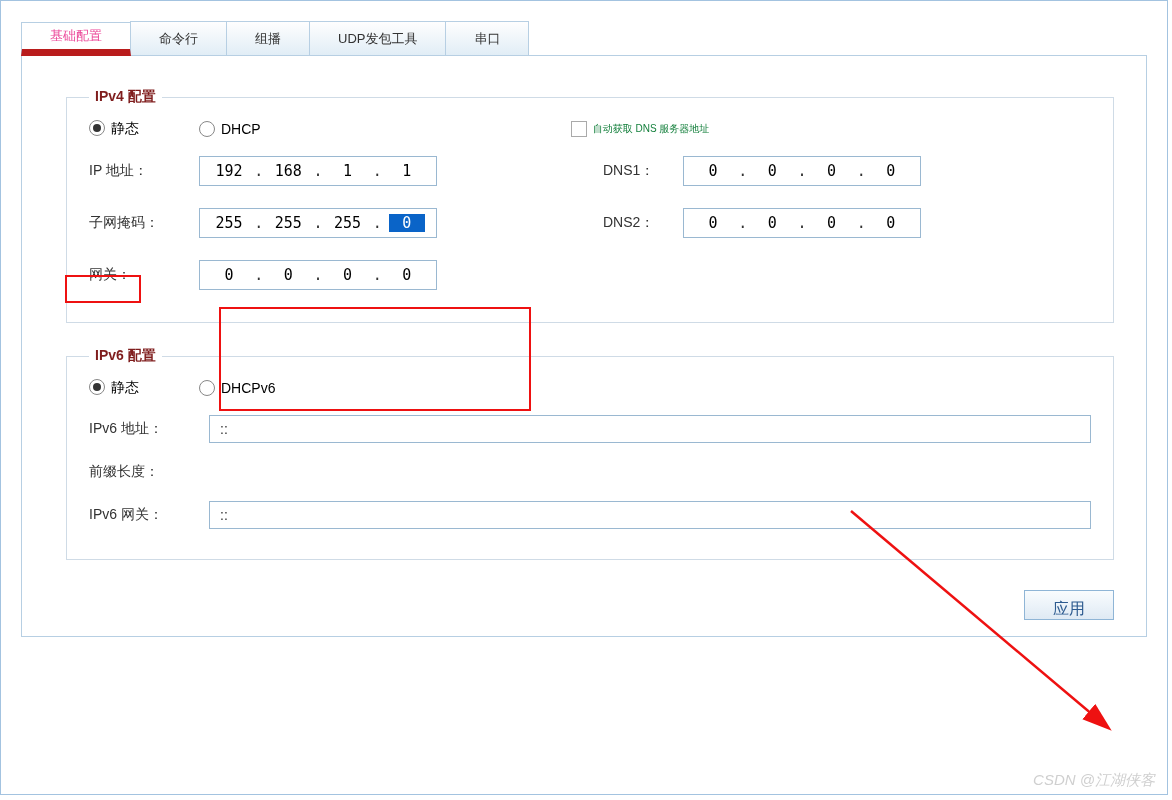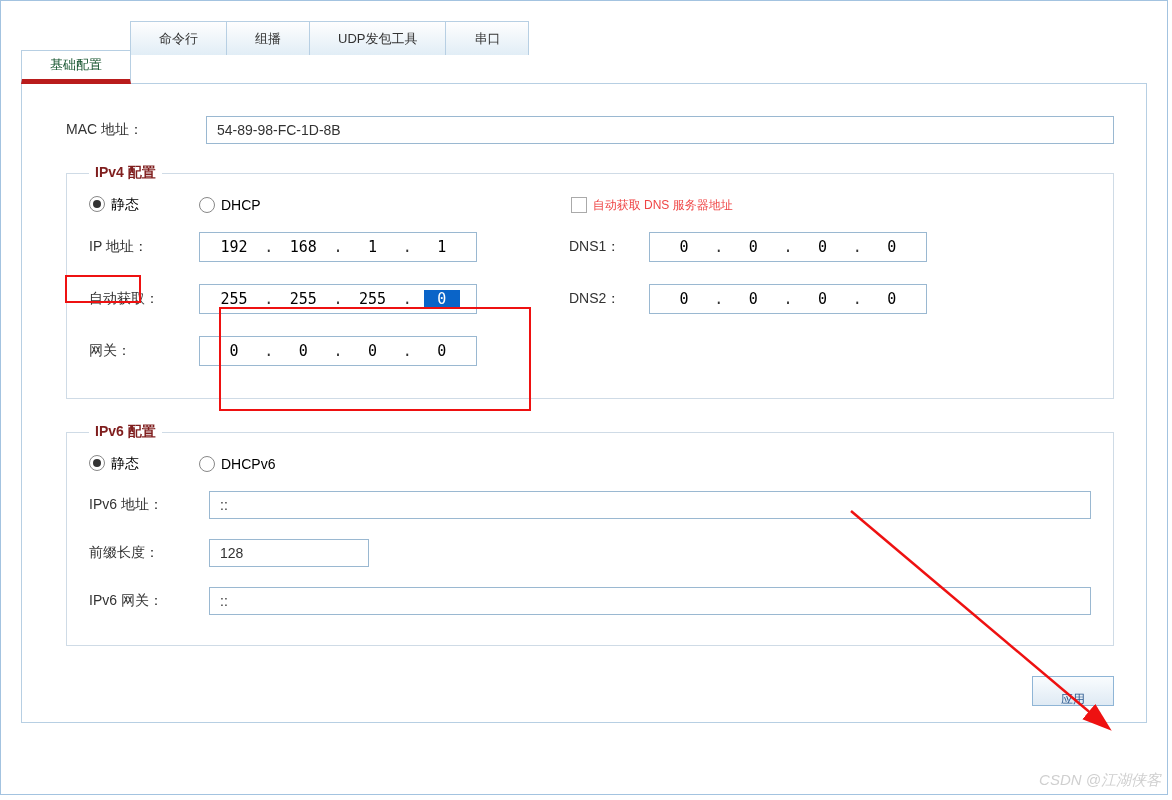--- a/index.html
+++ b/index.html
@@ -60,24 +60,23 @@
       margin-right: -1px;
       background: linear-gradient(#fefefe,#e1edf6);
       color: #333;
       font-size: 13px;
       cursor: pointer;
     }
     .tab.active {
       background: #fff;
       position: relative;
       top: 1px;
-      border-bottom: 5px solid #b91c1c;
-      color: #14532d;
+      border-bottom: 7px solid #b91c1c;
+      color: #ec4899;
       font-weight: 500;
-      margin-top: 28px;
     }
     .panel {
       border: 1px solid #b7cfe3;
       border-top: none;
       padding: 32px 32px 16px 44px;
     }
     .row { display: flex; align-items: center; margin-bottom: 20px; }
     .label { width: 140px; color: #333; font-size: 14px; }
     .textinput {
       flex: 1;
@@ -102,73 +101,69 @@
     }
     .radio-row { display: flex; align-items: center; margin-bottom: 18px; }
     .radio-item { display: flex; align-items: flex-start; margin-right: 60px; font-size: 14px;}
     .radio {
       width: 16px; height: 16px; border: 1px solid #888; border-radius: 50%;
       margin-right: 6px; display: inline-flex; align-items: center; justify-content: center; background:#fff;
     }
     .radio.checked::after {
       content:''; width: 8px; height: 8px; background:#333; border-radius:50%;
     }
-    .checkbox-item { display:flex; align-items:center; margin-left: 250px; font-size:12px; color:#ef4444;}
+    .checkbox-item { display:flex; align-items:center; margin-left: 250px; font-size:10px; color:#15803d;}
     .checkbox { width:16px; height:16px; border:1px solid #aaa; margin-right:6px; background:#fff;}
-    .grid-ipv4 { display:flex; }
+    .grid-ipv4 { display:flex;gap:34px; }
     .col-left { width: 480px; }
     .col-right { }
     .iprow { display:flex; align-items:center; margin-bottom: 22px; }
     .iprow .iplabel { width: 110px; font-size:14px; color:#333; }
     .ipbox {
       display:flex; align-items:center; border:1px solid #9ab8d1; height:30px; padding:5px 6px;
-      width: 278px; background:#fff; font-family: Consolas, monospace; font-size:15px;
+      width: 238px; background:#fff; font-family: Consolas, monospace; font-size:15px;
       justify-content: space-evenly;
     }
     .ipbox .oct { width: 36px; text-align:center; }
     .ipbox .dot { color:#333; margin: 0 2px;}
     .ipbox .oct.sel { background:#0a64c8; color:#fff; padding: 0 2px;}
     .dns-col .iplabel { width: 80px; }
     .highlight-box {
       position:absolute; border:2px solid #e11; pointer-events:none;
     }
     .highlight-small { left: 64px; top:274px; width:76px; height:28px; }
     .highlight-big { left: 218px; top:306px; width:312px; height:104px; }
     .apply-row { display:flex; justify-content:flex-end; padding-top:6px;}
     .apply-btn {
-      height: 30px; padding: 14px 28px;
+      height: 30px; padding: 8px 28px;
       border:1px solid #8fb5d6; background: linear-gradient(#f9fcfe,#dfeaf4);
-      color:#2c5a8f; font-size:12px; cursor:pointer;
+      color:#2c5a8f; font-size:16px; cursor:pointer;
     }
     .arrow-svg { position:absolute; left: 840px; top: 500px; pointer-events:none;}
     .watermark {
-      position:absolute; right:6px; bottom:4px; color:#bfbfbf; font-size:15px;
+      position:absolute; right:12px; bottom:4px; color:#bfbfbf; font-size:15px;
       font-style: italic; opacity: .75; pointer-events:none;
     }
   </style>
 </head>
 <body>
 
 <div class="window">
 
   <div class="content">
     <div class="tabs">
       <div class="tab active">基础配置</div>
       <div class="tab">命令行</div>
       <div class="tab">组播</div>
       <div class="tab">UDP发包工具</div>
       <div class="tab">串口</div>
     </div>
 
     <div class="panel">
 
-      <div class="row">
-        <div class="label">MAC 地址：</div>
-        <input class="textinput" value="54-89-98-FC-1D-8B" style="">
-      </div>
 
       <fieldset class="group">
         <legend>IPv4 配置</legend>
         <div class="radio-row">
           <div class="radio-item">
             <span class="radio checked"></span>
             <span>静态</span>
           </div>
           <div class="radio-item">
             <span class="radio"></span>
@@ -188,21 +183,21 @@
                 <span class="oct">192</span>
                   <span class="dot">.</span>
                 <span class="oct">168</span>
                   <span class="dot">.</span>
                 <span class="oct">1</span>
                   <span class="dot">.</span>
                 <span class="oct">1</span>
               </div>
             </div>
             <div class="iprow">
-              <div class="iplabel">自动获取：</div>
+              <div class="iplabel">子网掩码：</div>
               <div class="ipbox">
                 <span class="oct">255</span>
                   <span class="dot">.</span>
                 <span class="oct">255</span>
                   <span class="dot">.</span>
                 <span class="oct">255</span>
                   <span class="dot">.</span>
                 <span class="oct sel">0</span>
               </div>
             </div>
@@ -259,21 +254,20 @@
             <span class="radio"></span>
             <span>DHCPv6</span>
           </div>
         </div>
         <div class="row">
           <div class="label" style="width:120px">IPv6 地址：</div>
           <input class="textinput" value="::" style="">
         </div>
         <div class="row">
           <div class="label" style="width:120px">前缀长度：</div>
-          <input class="textinput small" value="128" style="">
         </div>
         <div class="row">
           <div class="label" style="width:120px">IPv6 网关：</div>
           <input class="textinput" value="::" style="">
         </div>
       </fieldset>
 
       <div class="apply-row">
         <button class="apply-btn">应用</button>
       </div>

